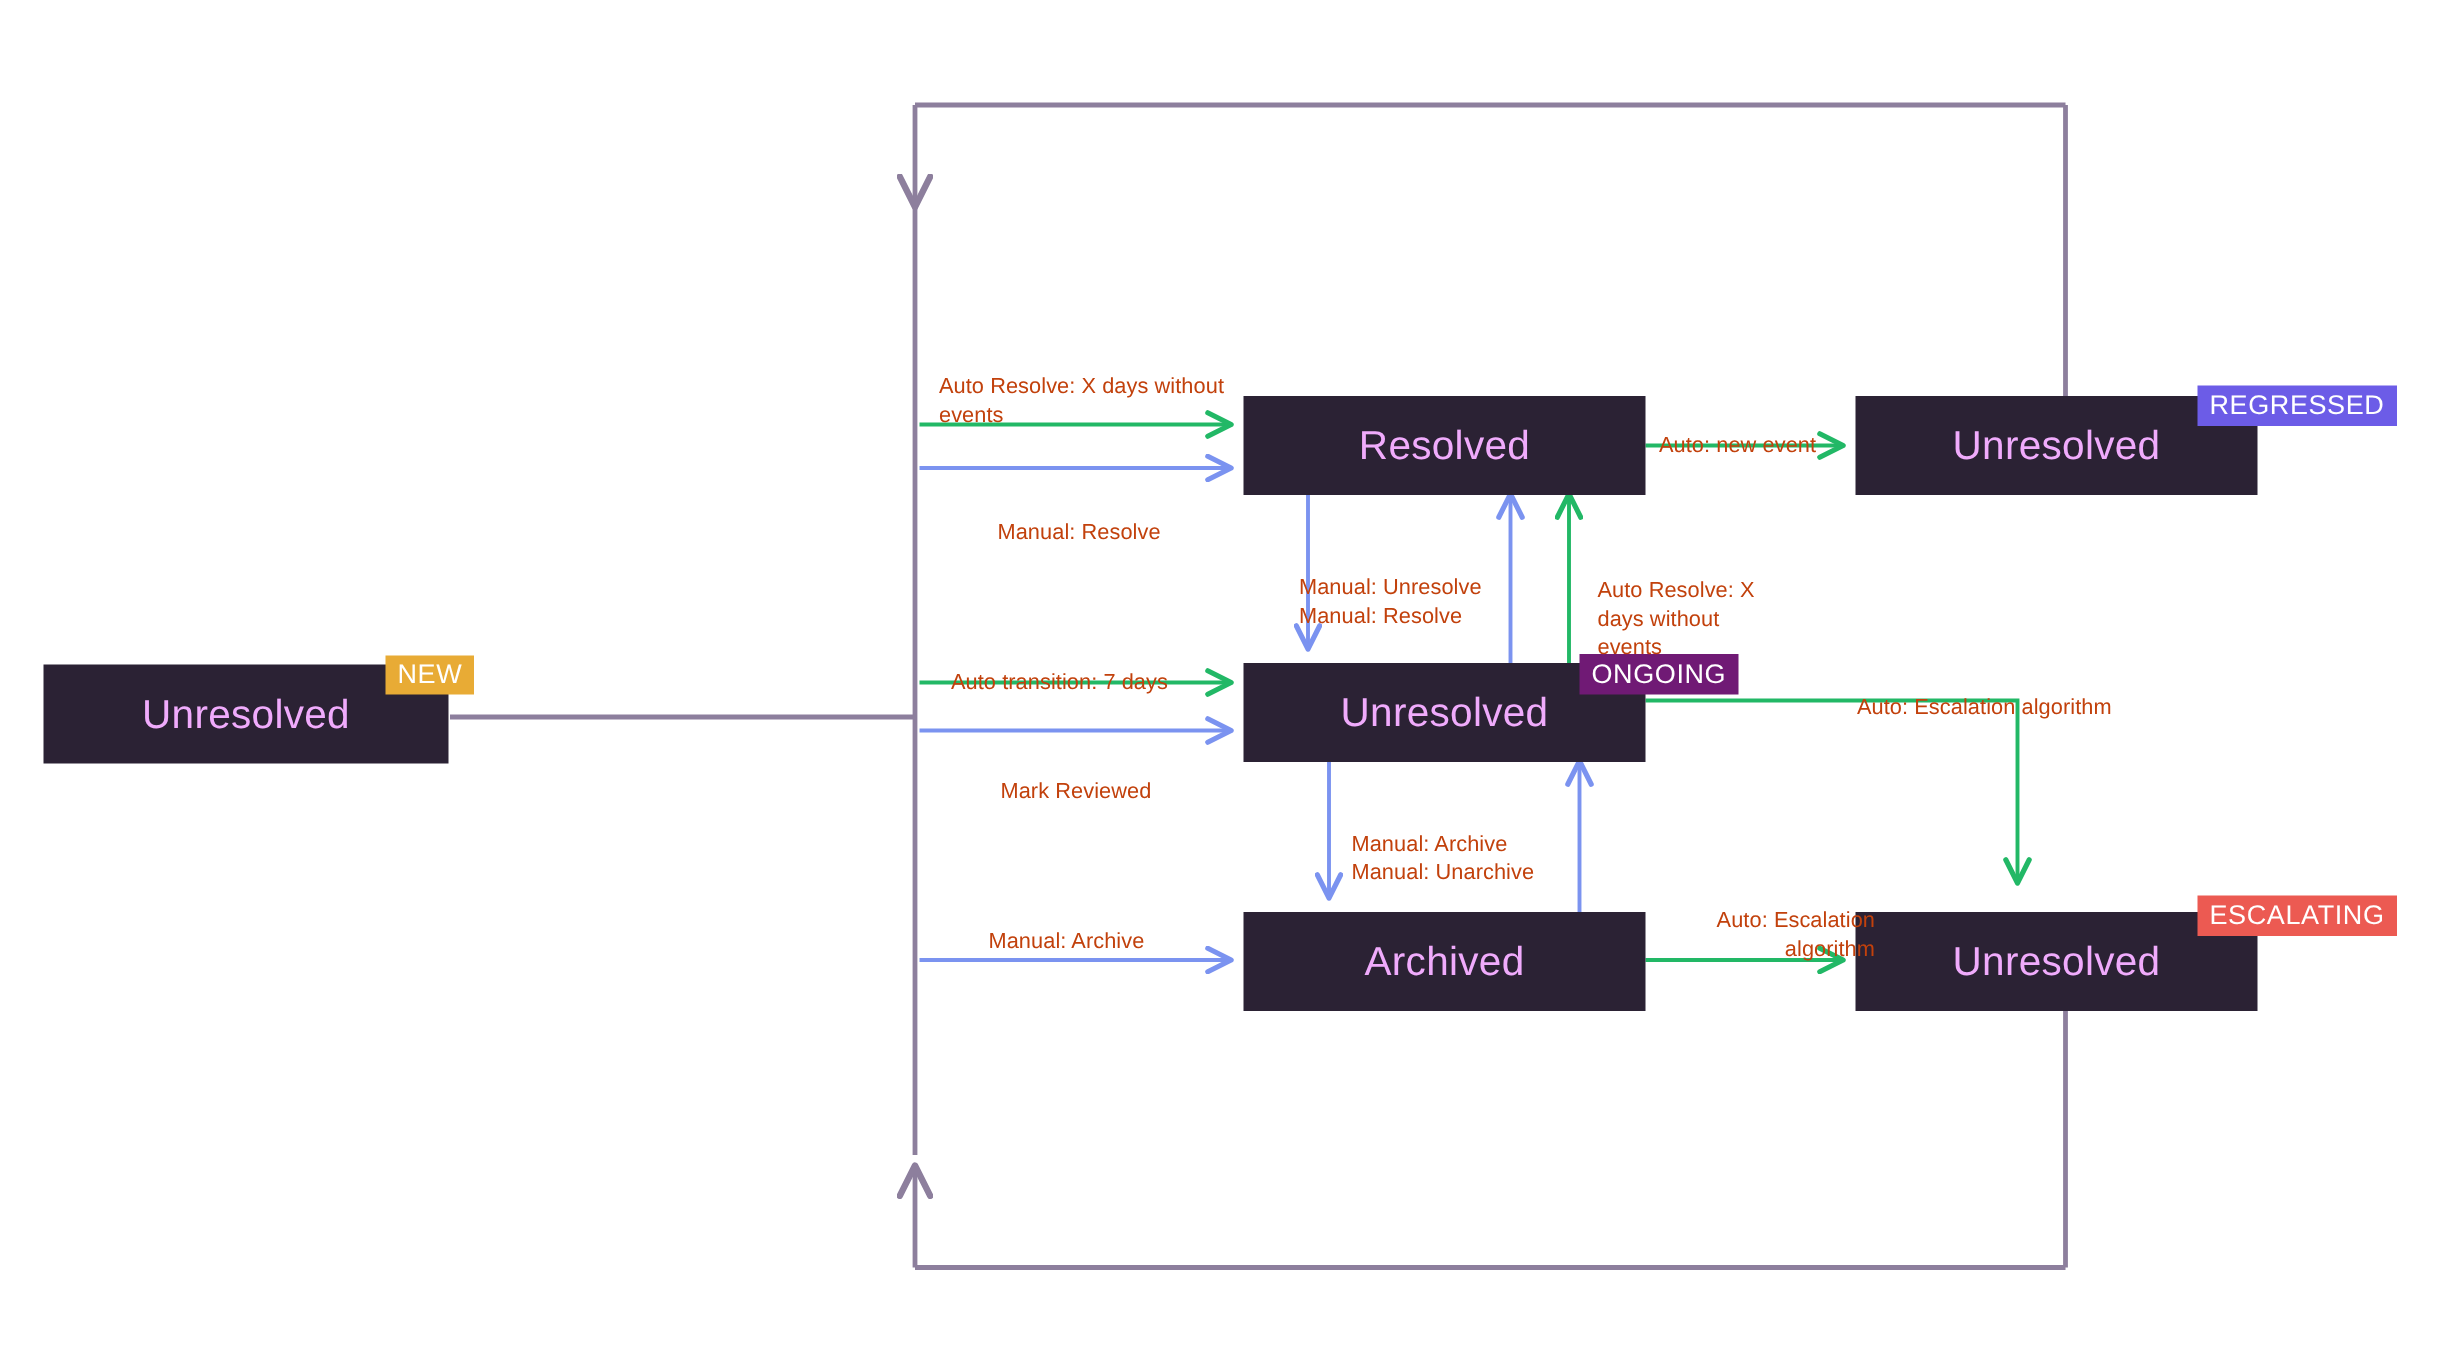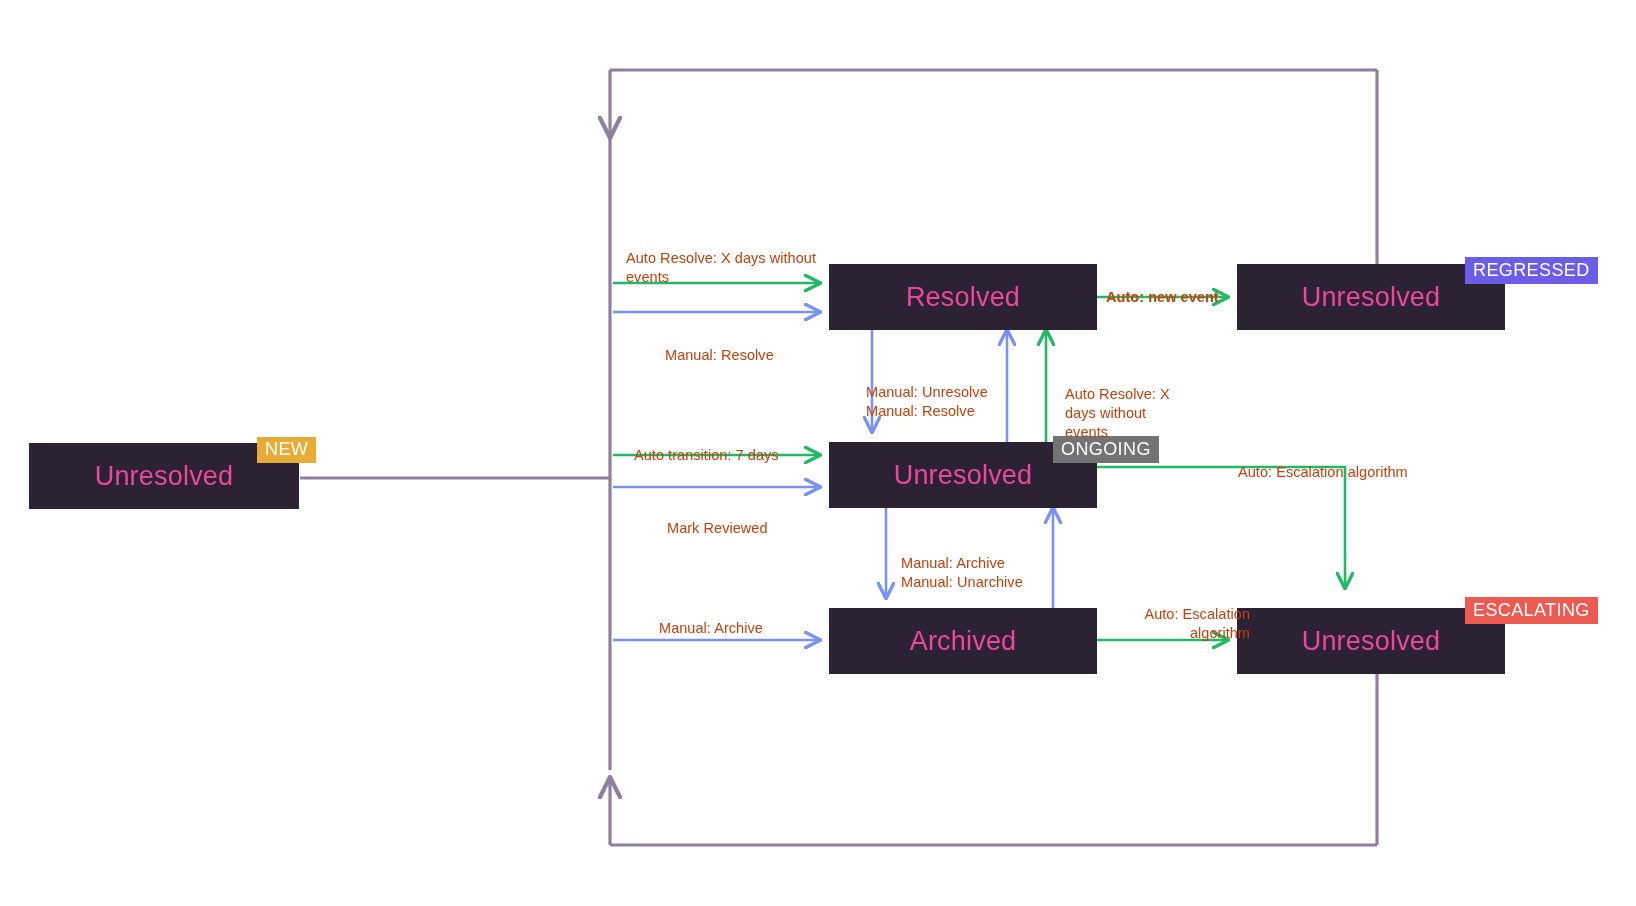--- a/index.html
+++ b/index.html
@@ -36,21 +36,21 @@
     display: flex;
     align-items: center;
     justify-content: center;
     box-sizing: border-box;
     letter-spacing: 0.2px;
   }
   .state-box .state-label {
     font-size: 27px;
     font-weight: 400;
     line-height: 1;
-    color: #ec4899;
+    color: #f0abfc;
   }
 
   
   .badge {
     position: absolute;
     display: flex;
     align-items: center;
     justify-content: center;
     color: #ffffff;
     font-size: 18px;
@@ -165,38 +165,38 @@
   </div>
 
   <div class="badge" style="left:257px; top:437px; height:26px; background:#e8ab35;">
     <span>NEW</span>
   </div>
 
   <div class="badge" style="left:1465px; top:257px; height:27px; background:#6c5ce7;">
     <span>REGRESSED</span>
   </div>
 
-  <div class="badge" style="left:1053px; top:436px; height:27px; background:#737373;">
+  <div class="badge" style="left:1053px; top:436px; height:27px; background:#701a75;">
     <span>ONGOING</span>
   </div>
 
   <div class="badge" style="left:1465px; top:597px; height:27px; background:#ec5a52;">
     <span>ESCALATING</span>
   </div>
 
   <div class="edge-label" style="left:626px; top:230px; width:210px;">
     <span>Auto Resolve: X days without
 events</span>
   </div>
 
   <div class="edge-label" style="left:665px; top:327px; width:220px;">
     <span>Manual: Resolve</span>
   </div>
 
-  <div class="edge-label" style="left:1106px; top:269px; width:180px;font-weight:bold;">
+  <div class="edge-label" style="left:1106px; top:269px; width:180px;">
     <span>Auto: new event</span>
   </div>
 
   <div class="edge-label" style="left:866px; top:364px; width:160px;">
     <span>Manual: Unresolve
 Manual: Resolve</span>
   </div>
 
   <div class="edge-label" style="left:1065px; top:366px; width:120px;">
     <span>Auto Resolve: X

